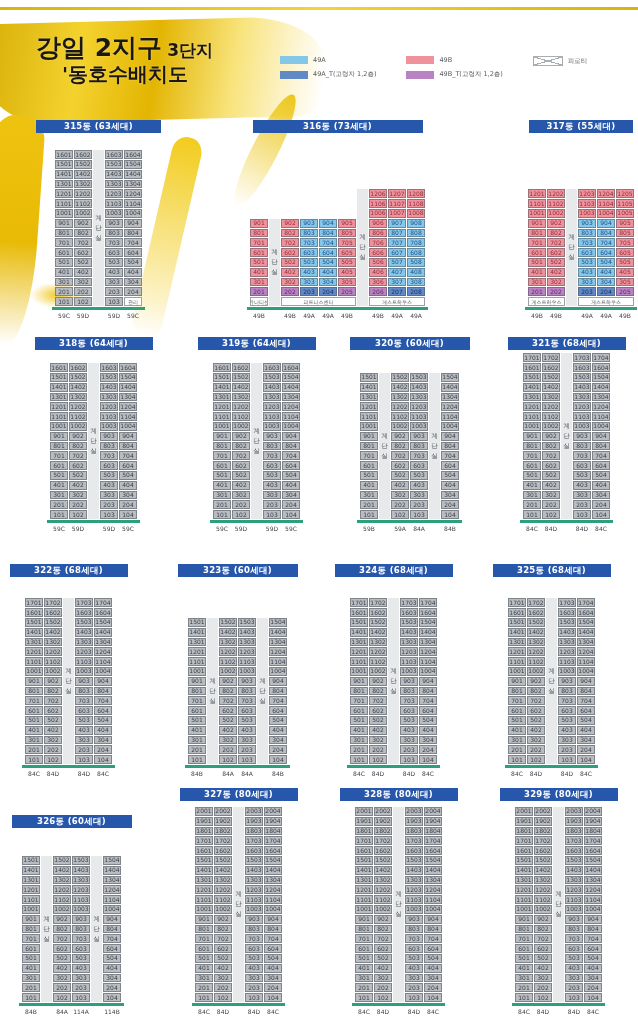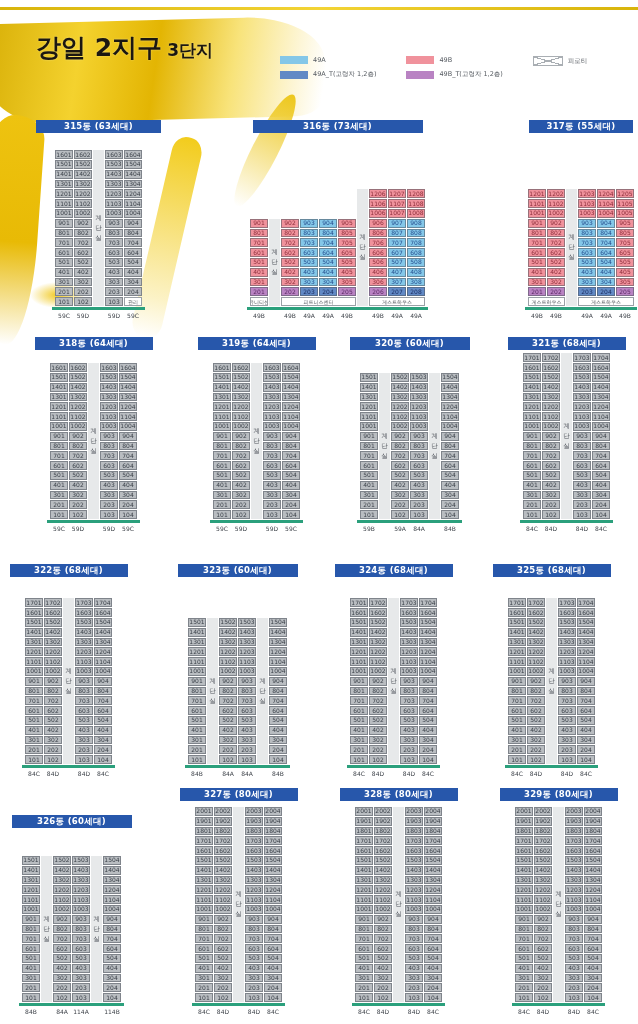--- a/index.html
+++ b/index.html
@@ -60,20 +60,21 @@
 <div class="gold" id="g1"></div>
 <div class="gold" id="g2"></div>
 <div class="gold" id="g3"></div>
 <div class="gold" id="g4"></div>
 <div class="gold" id="g5"></div>
 
 <div id="header">
   <div id="main-title">
     <span class="t1">강일 2지구</span>
     <span class="t1b">3단지</span>
+    <span class="t2">'동호수배치도</span>
   </div>
   <div id="legend">
     <div class="lcol">
       <div class="litem">
         <span class="sw" style="background:#84c7e8"></span>
         <span class="llabel">49A</span>
       </div>
       <div class="litem">
         <span class="sw" style="background:#6189c5"></span>
         <span class="llabel">49A_T(고령자 1,2층)</span>

